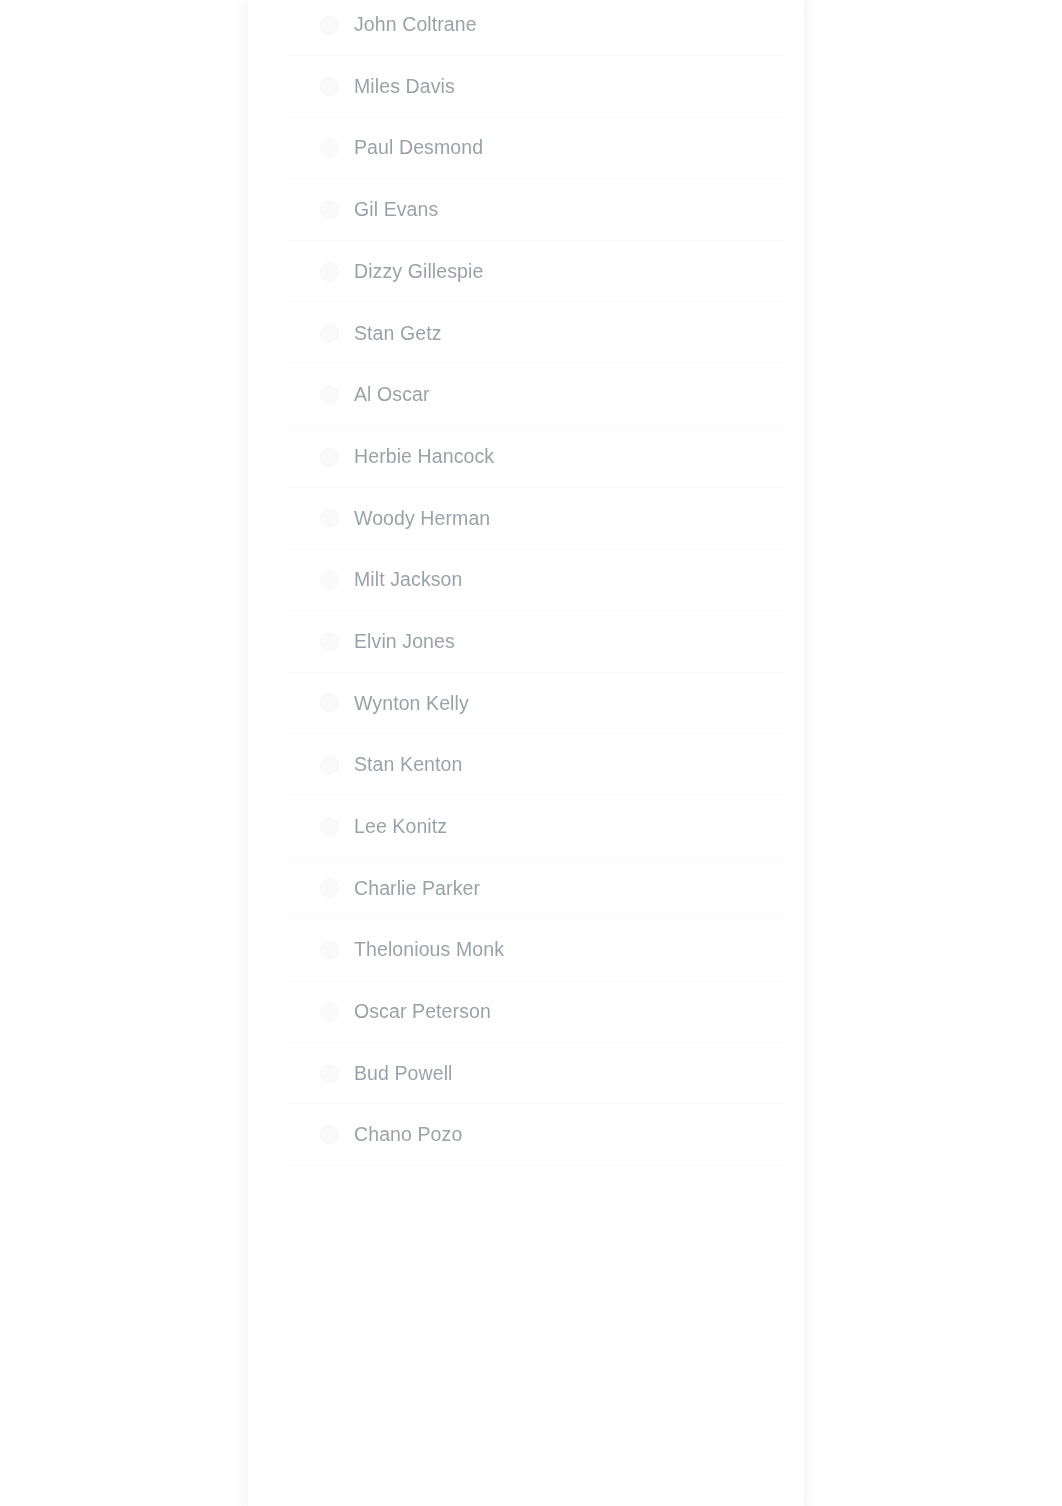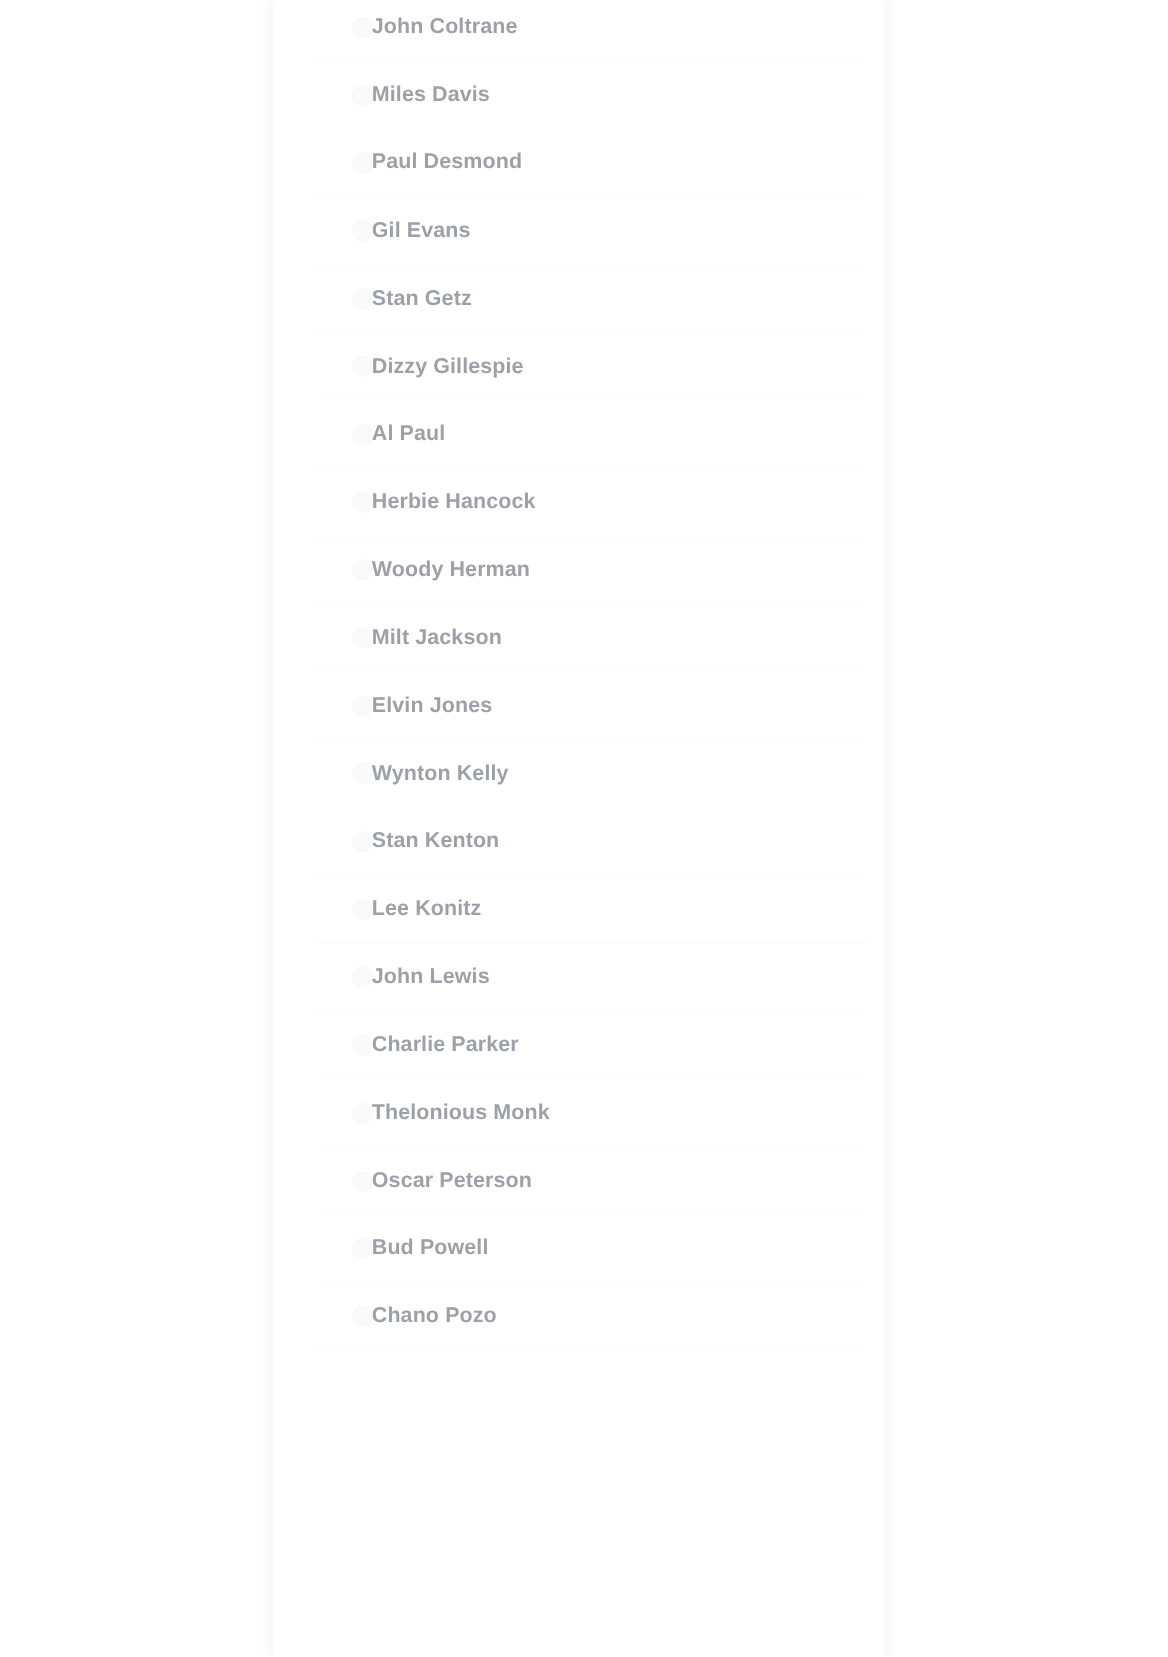--- a/index.html
+++ b/index.html
@@ -75,27 +75,27 @@
     transform: translateY(-50%);
     width: 19px;
     height: 19px;
     border-radius: 50%;
     background: #fafafb;
     border: 1px solid #f7f7f8;
     box-sizing: border-box;
   }
 
   .item-label {
-    margin-left: 28px;
+    margin-left: 44px;
     font-size: 19.5px;
     line-height: 1;
     color: #959aa3;
     letter-spacing: 0.1px;
     white-space: nowrap;
-    font-weight: 700;
+    font-weight: 400;
   }
 
   
   .blur-wrap {
     filter: blur(0.55px) opacity(0.93);
   }
 </style>
 </head>
 <body>
 
@@ -114,29 +114,29 @@
           <div class="list-item">
             <span class="radio"></span>
             <span class="item-label">Paul Desmond</span>
           </div>
           <div class="list-item">
             <span class="radio"></span>
             <span class="item-label">Gil Evans</span>
           </div>
           <div class="list-item">
             <span class="radio"></span>
+            <span class="item-label">Dizzy Gillespie</span>
+          </div>
+          <div class="list-item">
+            <span class="radio"></span>
             <span class="item-label">Stan Getz</span>
           </div>
           <div class="list-item">
             <span class="radio"></span>
-            <span class="item-label">Dizzy Gillespie</span>
-          </div>
-          <div class="list-item">
-            <span class="radio"></span>
-            <span class="item-label">Al Paul</span>
+            <span class="item-label">Al Oscar</span>
           </div>
           <div class="list-item">
             <span class="radio"></span>
             <span class="item-label">Herbie Hancock</span>
           </div>
           <div class="list-item">
             <span class="radio"></span>
             <span class="item-label">Woody Herman</span>
           </div>
           <div class="list-item">
@@ -154,24 +154,20 @@
           <div class="list-item">
             <span class="radio"></span>
             <span class="item-label">Stan Kenton</span>
           </div>
           <div class="list-item">
             <span class="radio"></span>
             <span class="item-label">Lee Konitz</span>
           </div>
           <div class="list-item">
             <span class="radio"></span>
-            <span class="item-label">John Lewis</span>
-          </div>
-          <div class="list-item">
-            <span class="radio"></span>
             <span class="item-label">Charlie Parker</span>
           </div>
           <div class="list-item">
             <span class="radio"></span>
             <span class="item-label">Thelonious Monk</span>
           </div>
           <div class="list-item">
             <span class="radio"></span>
             <span class="item-label">Oscar Peterson</span>
           </div>

